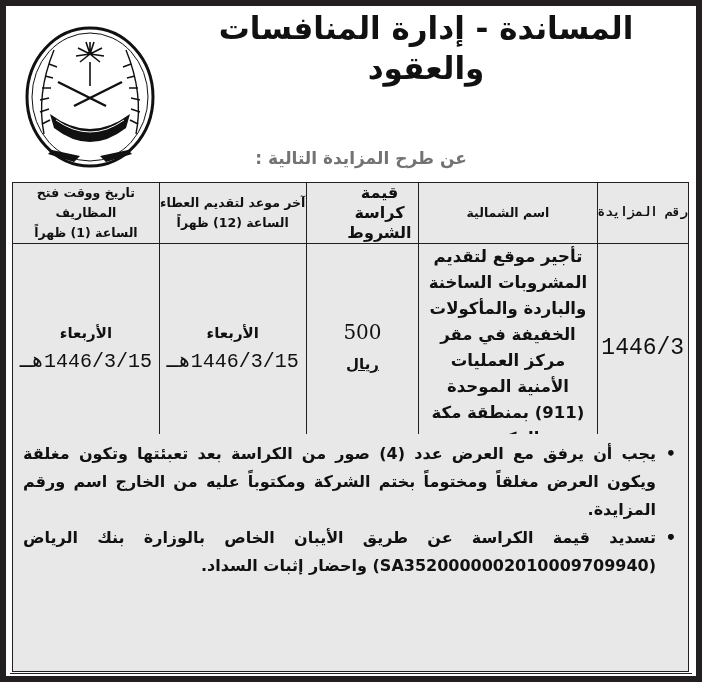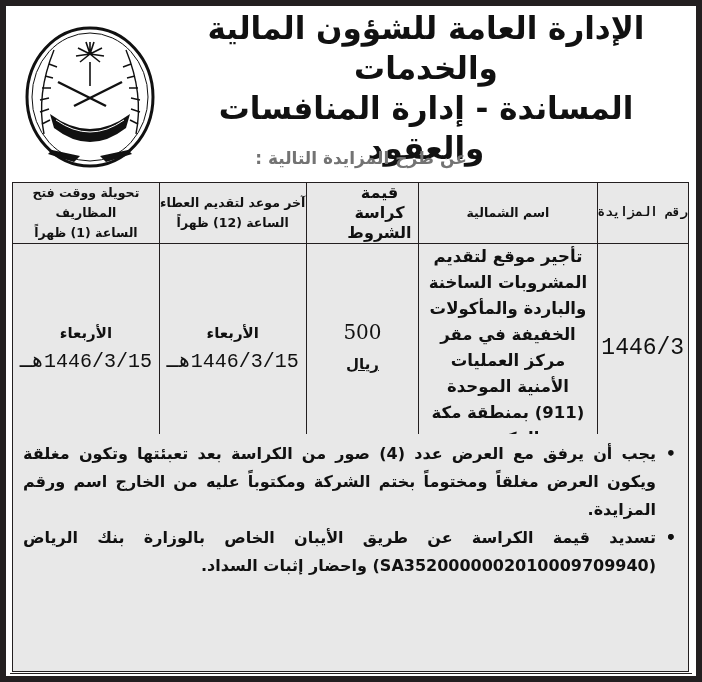--- a/index.html
+++ b/index.html
@@ -85,21 +85,20 @@
   <g stroke="#111" stroke-width="1.4" fill="none">
     <path d="M22 110 Q14 70 32 26"></path>
     <path d="M114 110 Q122 70 104 26"></path>
     <path d="M20 100 l8 -4 M18 88 l9 -3 M18 76 l9 -2 M20 64 l9 0 M23 52 l8 2 M27 40 l8 3"></path>
     <path d="M116 100 l-8 -4 M118 88 l-9 -3 M118 76 l-9 -2 M116 64 l-9 0 M113 52 l-8 2 M109 40 l-8 3"></path>
   </g>
   <path d="M30 126 L58 132 L52 138 L26 130 Z M106 126 L78 132 L84 138 L110 130 Z" fill="#111"></path>
 </svg>
 
 <div class="title">
-  <div class="l2">الإدارة العامة للشؤون المالية والخدمات</div>
   <div class="l3">المساندة - إدارة المنافسات والعقود</div>
 </div>
 
 <div class="subtitle">عن طرح المزايدة التالية :</div>
 
 <table class="grid">
   <thead>
     <tr>
       <th class="c-num">
         <div>رقم المزايدة</div>
@@ -109,21 +108,21 @@
       </th>
       <th class="c-price" style="font-size:16px;line-height:20px;padding-left:34px;">
         <div>قيمة كراسة</div>
         <div>الشروط</div>
       </th>
       <th class="c-dl">
         <div>آخر موعد لتقديم العطاء</div>
         <div>الساعة (12) ظهراً</div>
       </th>
       <th class="c-open">
-        <div>تحويلة ووقت فتح المظاريف</div>
+        <div>تاريخ ووقت فتح المظاريف</div>
         <div>الساعة (1) ظهراً</div>
       </th>
     </tr>
   </thead>
   <tbody>
     <tr>
       <td class="c-num" style="direction:ltr;">1446/3</td>
       <td class="c-name">تأجير موقع لتقديم المشروبات الساخنة والباردة والمأكولات الخفيفة في مقر مركز العمليات الأمنية الموحدة (911) بمنطقة مكة المكرمة</td>
       <td class="c-price">
         <div class="num">500</div>

